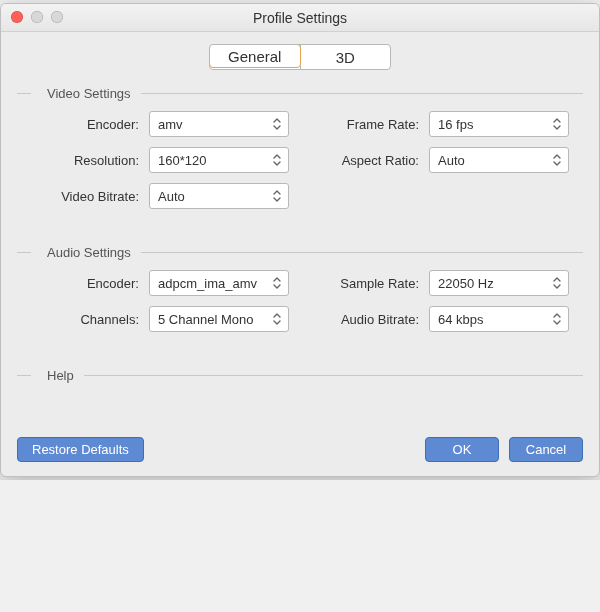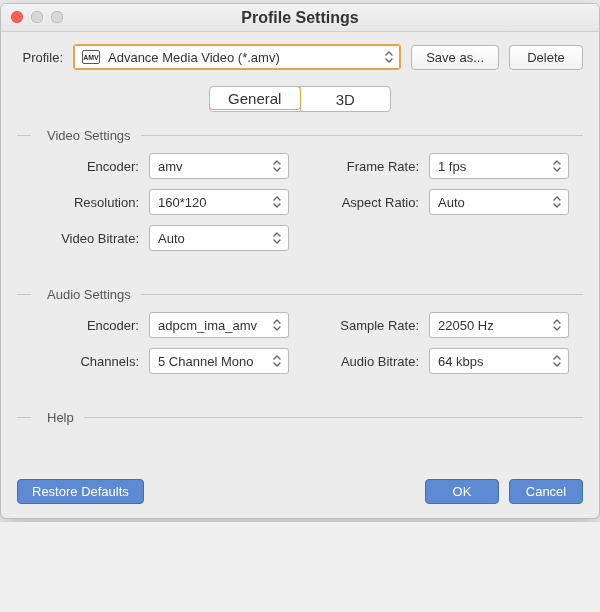--- a/index.html
+++ b/index.html
@@ -29,21 +29,21 @@
     justify-content: center;
   }
   .traffic {
     position: absolute;
     left: 10px; top: 7px;
     display: flex; gap: 8px;
   }
   .tdot { width: 12px; height: 12px; border-radius: 50%; box-shadow: inset 0 0 0 0.5px rgba(0,0,0,0.25); }
   .tdot.red { background: #ff5f57; }
   .tdot.gray { background: #d8d8d8; }
-  .titlebar .title { font-size: 16px; color: #333; font-weight: 700; }
+  .titlebar .title { font-size: 14px; color: #333; font-weight: 400; }
 
   .content { padding: 12px 16px 14px; }
 
   .profile-row { display: flex; align-items: center; gap: 10px; margin-bottom: 16px; }
   .profile-row .label { min-width: 46px; text-align: right; }
   .select {
     background: #fff;
     border: 1px solid #b8b8b8;
     border-radius: 3px;
     height: 26px;
@@ -137,38 +137,20 @@
     <div class="traffic">
       <div class="tdot red"></div>
       <div class="tdot gray"></div>
       <div class="tdot gray"></div>
     </div>
     <div class="title">Profile Settings</div>
   </div>
 
   <div class="content">
 
-    <div class="profile-row">
-      <div class="label">Profile:</div>
-      <div class="select orange" style="flex:1;">
-        <span class="icon-badge">AMV</span>
-        <span>Advance Media Video (*.amv)</span>
-        <span class="chev">
-          <svg width="10" height="12" viewBox="0 0 10 12">
-              <path d="M2 4 L5 1 L8 4 M2 8 L5 11 L8 8" stroke="#666" stroke-width="1.4" fill="none" stroke-linecap="round" stroke-linejoin="round"></path>
-            </svg>
-        </span>
-      </div>
-      <div class="btn wide">
-          <span>Save as...</span>
-        </div>
-      <div class="btn wide">
-          <span>Delete</span>
-        </div>
-    </div>
 
     <div class="seg">
       <div class="active">
           <span>General</span>
         </div>
       <div>
           <span>3D</span>
         </div>
     </div>
 
@@ -183,21 +165,21 @@
         <div class="select wsel">
           <span>amv</span>
           <span class="chev">
               <svg width="10" height="12" viewBox="0 0 10 12">
                 <path d="M2 4 L5 1 L8 4 M2 8 L5 11 L8 8" stroke="#666" stroke-width="1.4" fill="none" stroke-linecap="round" stroke-linejoin="round"></path>
               </svg>
             </span>
         </div>
         <div class="lbl">Frame Rate:</div>
         <div class="select wsel">
-          <span>1 fps</span>
+          <span>16 fps</span>
           <span class="chev">
               <svg width="10" height="12" viewBox="0 0 10 12">
                 <path d="M2 4 L5 1 L8 4 M2 8 L5 11 L8 8" stroke="#666" stroke-width="1.4" fill="none" stroke-linecap="round" stroke-linejoin="round"></path>
               </svg>
             </span>
         </div>
 
         <div class="lbl">Resolution:</div>
         <div class="select wsel">
           <span>160*120</span>

